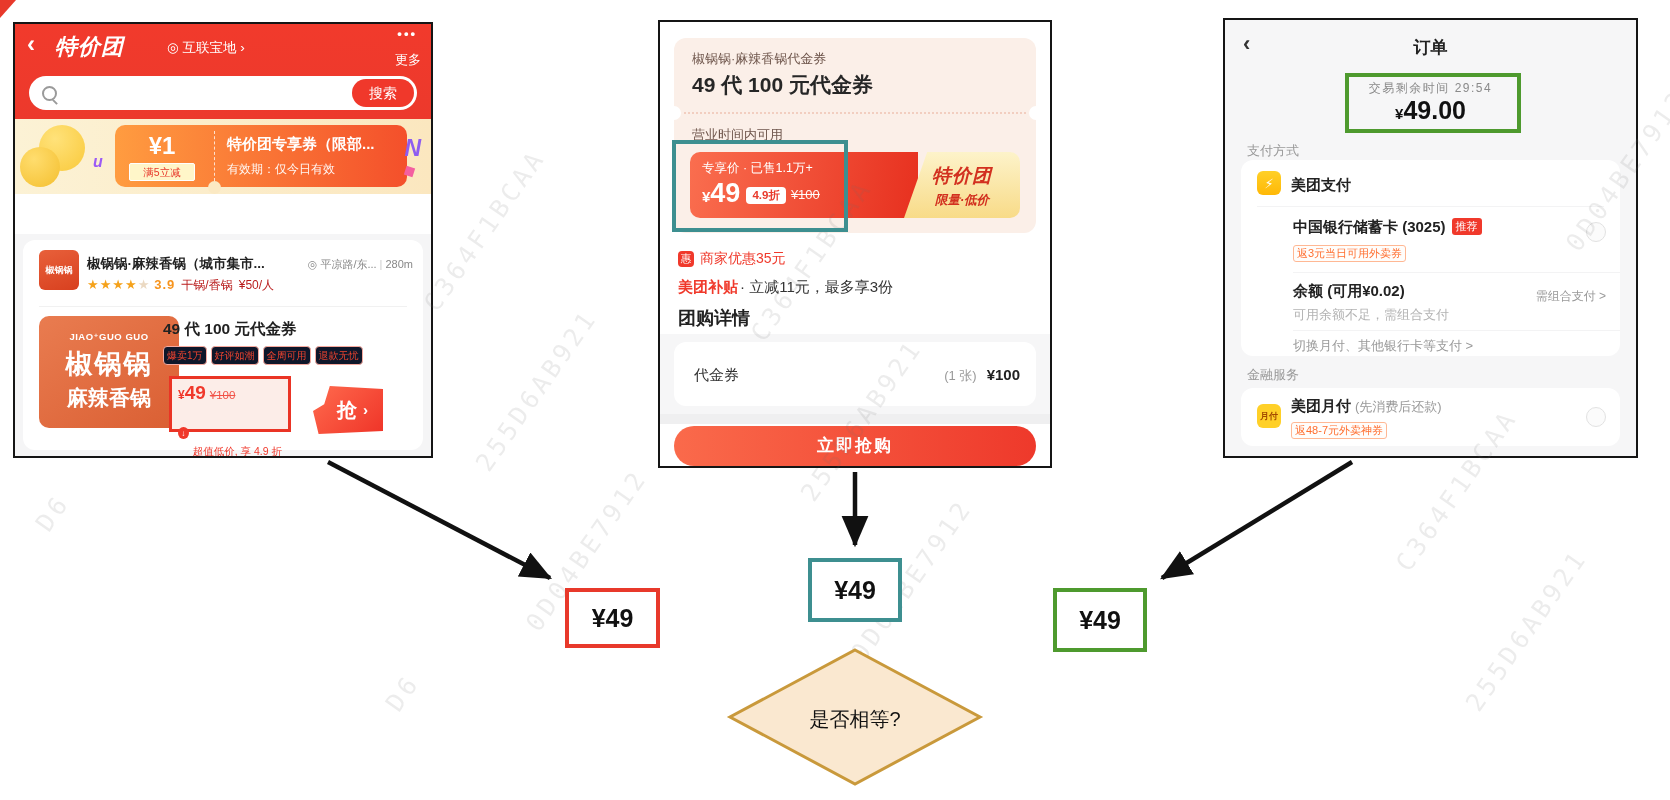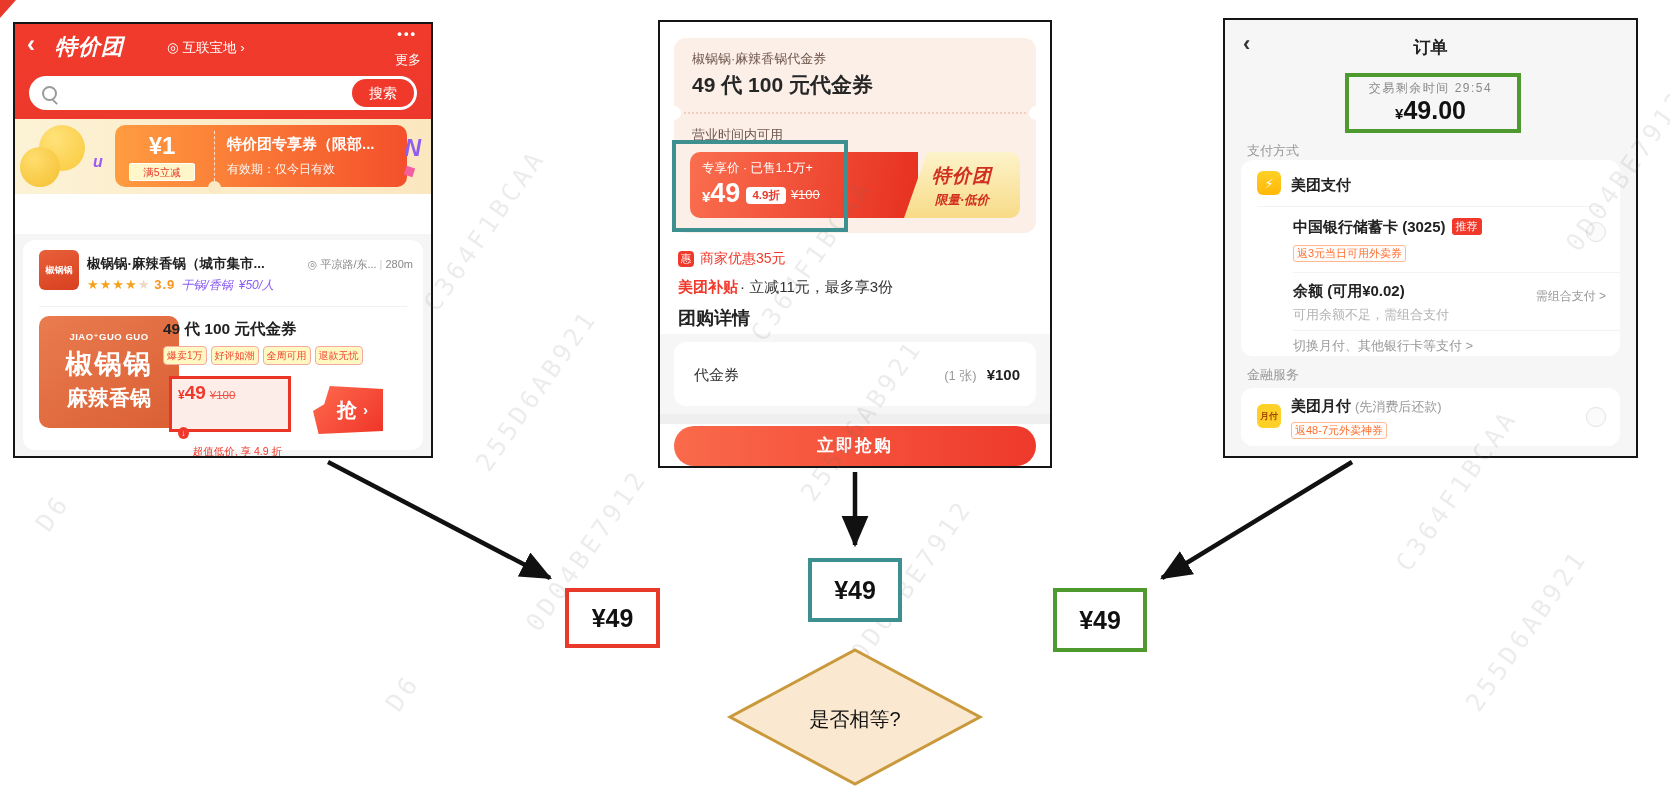--- a/index.html
+++ b/index.html
@@ -61,31 +61,31 @@
   .lp-gray { left:0; top:210px; width:100%; height:222px; background:#F5F5F6; }
   .lp-card { left:8px; top:216px; width:400px; height:210px; background:#fff; border-radius:12px; }
   .shop-logo { left:16px; top:10px; width:40px; height:40px; border-radius:6px; background:linear-gradient(160deg,#E8603A,#D8401F);
                color:#fff; font-size:9px; font-weight:800; text-align:center; line-height:40px; }
   .shop-name { left:64px; top:15px; font-size:13.5px; font-weight:800; color:#222; white-space:nowrap; }
   .shop-loc { right:10px; top:17px; font-size:11px; color:#888; white-space:nowrap; }
   .shop-loc .sep { color:#ccc; margin:0 3px; }
   .shop-stars { left:64px; top:37px; font-size:13px; letter-spacing:1px; }
   .star-on { color:#F5A21B; } .star-off { color:#EBD9C2; }
   .shop-rating { color:#F7941D; font-weight:800; font-size:13px; margin-left:4px; }
-  .shop-meta { color:#8b5cf6; font-size:12px; margin-left:6px; letter-spacing:0;font-style:italic; }
+  .shop-meta { color:#b91c1c; font-size:12px; margin-left:6px; letter-spacing:0; }
   .lp-div { left:16px; right:16px; top:66px; height:1px; background:#F1F1F1; }
   .prod-img { left:16px; top:76px; width:112px; height:112px; border-radius:10px;
               background:linear-gradient(145deg,#E97C50,#DA5F33); color:#fff; text-align:center;padding-left:28px; }
   .pi1 { left:0; right:0; top:15px; font-size:9.5px; font-weight:800; letter-spacing:.5px; }
   .pi2 { left:0; right:0; top:30px; font-size:27px; font-weight:900; letter-spacing:2px; }
   .pi3 { left:0; right:0; top:68px; font-size:21px; font-weight:900; }
   .prod-title { left:140px; top:79px; font-size:15.5px; font-weight:800; color:#222; white-space:nowrap; }
   .prod-tags { left:140px; top:106px; display:flex; gap:4px; }
   .tag { font-size:10px; color:#F0442F; border:1px solid #F6A99E; border-radius:4px; padding:1.5px 3px;
-         background:#fef9c3; white-space:nowrap; }
+         background:#0f172a; white-space:nowrap; }
   .price-box { left:146px; top:136px; width:122px; height:56px; box-sizing:border-box; border:3px solid #EA3425;
                background:#FCEDE8; padding:3px 6px; }
   .pb-cur { font-size:12px; font-weight:900; color:#F0382B; }
   .pb-val { font-size:19px; font-weight:900; color:#F0382B; }
   .pb-orig { font-size:11.5px; color:#F0382B; text-decoration:line-through; margin-left:4px; opacity:.85; }
   .pb-row2 { margin-top:3px; display:flex; align-items:center; }
   .pb-ico { display:inline-flex; width:12px; height:12px; border-radius:50%; background:#F0382B; color:#fff;
             font-size:8px; align-items:center; justify-content:center; margin-right:4px; }
   .pb-promo { font-size:10.5px; color:#F0382B; white-space:nowrap;margin-top:38px; }
   .grab { left:290px; top:146px; width:70px; height:48px; background:linear-gradient(135deg,#FF6B4E,#EF3428);

